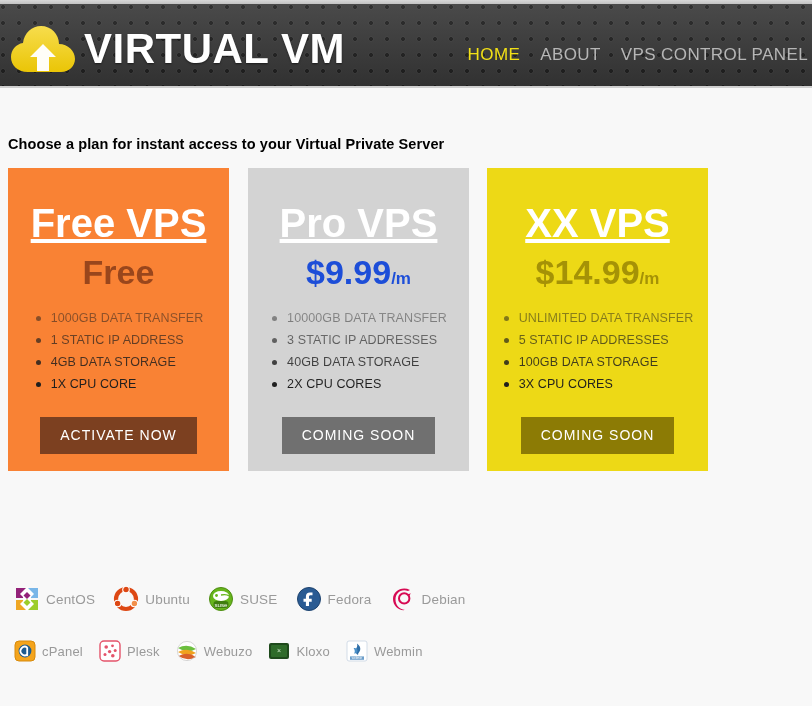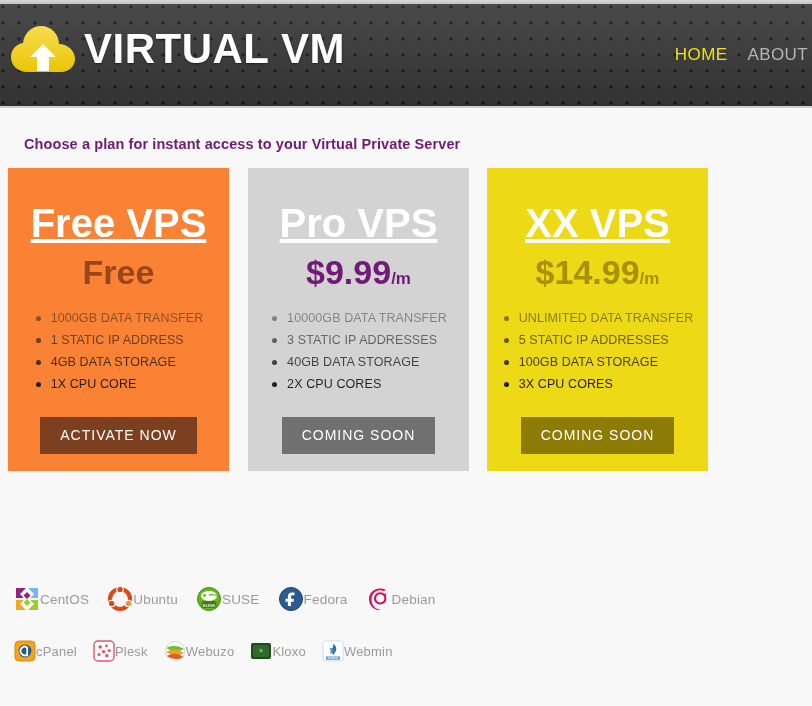--- a/index.html
+++ b/index.html
@@ -23,21 +23,21 @@
     width: 812px;
     height: 4px;
     background: linear-gradient(#d8d8d8, #c2c2c2);
   }
 
   
   #site-header {
     position: absolute;
     top: 4px; left: 0;
     width: 812px;
-    height: 104px;
+    height: 84px;
     background-color: #3c3c3c;
     background-image:
       radial-gradient(circle at 3px 3px, rgba(0,0,0,.45) 1.6px, rgba(255,255,255,.045) 2.3px, rgba(0,0,0,0) 3px);
     background-size: 16px 16px;
     border-bottom: 2px solid #cfcfcf;
     overflow: hidden;
     padding-left: 12px;
   }
   #site-header:after {
     content: "";
@@ -79,24 +79,24 @@
     text-decoration: none;
     letter-spacing: .4px;
     white-space: nowrap;
     cursor: pointer;
   }
   .nav-link.active { color: #f2e016; }
 
   
   #tagline {
     position: absolute;
-    left: 24px; top: 136px;
+    left: 8px; top: 136px;
     font-size: 14.5px;
     font-weight: bold;
-    color: #701a75;
+    color: #000000;
     letter-spacing: .1px;
     white-space: nowrap;
   }
 
   
   #plans {
     position: absolute;
     left: 8px; top: 168px;
     width: 804px;
     height: 310px;
@@ -126,21 +126,21 @@
   }
   .plan-price {
     font-size: 34px;
     font-weight: bold;
     line-height: 1;
     margin-top: 12px;
     white-space: nowrap;
   }
   .plan-price .per { font-size: 17px; font-weight: bold; }
   .free .plan-price { color: #99461c; }
-  .pro  .plan-price { color: #701a75; }
+  .pro  .plan-price { color: #1d4ed8; }
   .xx   .plan-price { color: #a59206; }
 
   .plan-features {
     list-style: none;
     margin: 18px 0 0 0;
     padding: 0;
     text-align: left;
     display: inline-block;
   }
   .plan-features li {
@@ -199,21 +199,21 @@
   #panel-row {
     position: absolute;
     left: 14px; top: 640px;
     display: flex;
     align-items: flex-end;
     gap: 16px;
   }
   .logo-item {
     display: flex;
     align-items: center;
-    gap: 0;
+    gap: 6px;
     cursor: pointer;
   }
   .logo-label {
     font-size: 13.5px;
     color: #9a9a9a;
     white-space: nowrap;
     letter-spacing: .2px;
   }
   #panel-row .logo-label { font-size: 13px; }
   .logo-mark { flex: none; display: block; }
@@ -235,20 +235,21 @@
       </defs>
       <path fill="url(#cg)" d="M18 48 C7 48 1 41 1 33 C1 26 6 20 13 19 C14 9 22 2 31 2 C41 2 49 10 49 20 C58 20 65 27 65 35 C65 42 59 48 51 48 Z"></path>
       <path fill="#ffffff" d="M27 47 L27 33 L20 33 L33 20 L46 33 L39 33 L39 47 Z" opacity=".97"></path>
     </svg>
     <span id="brand-name">VIRTUAL VM</span>
   </div>
 
   <nav id="main-nav">
     <a class="nav-link active">HOME</a>
     <a class="nav-link">ABOUT</a>
+    <a class="nav-link">VPS CONTROL PANEL</a>
   </nav>
 
 </header>
 
 <p id="tagline">Choose a plan for instant access to your Virtual Private Server</p>
 
 <section id="plans">
 
   <article class="plan-card free">
     <h2 class="plan-name">Free VPS</h2>

